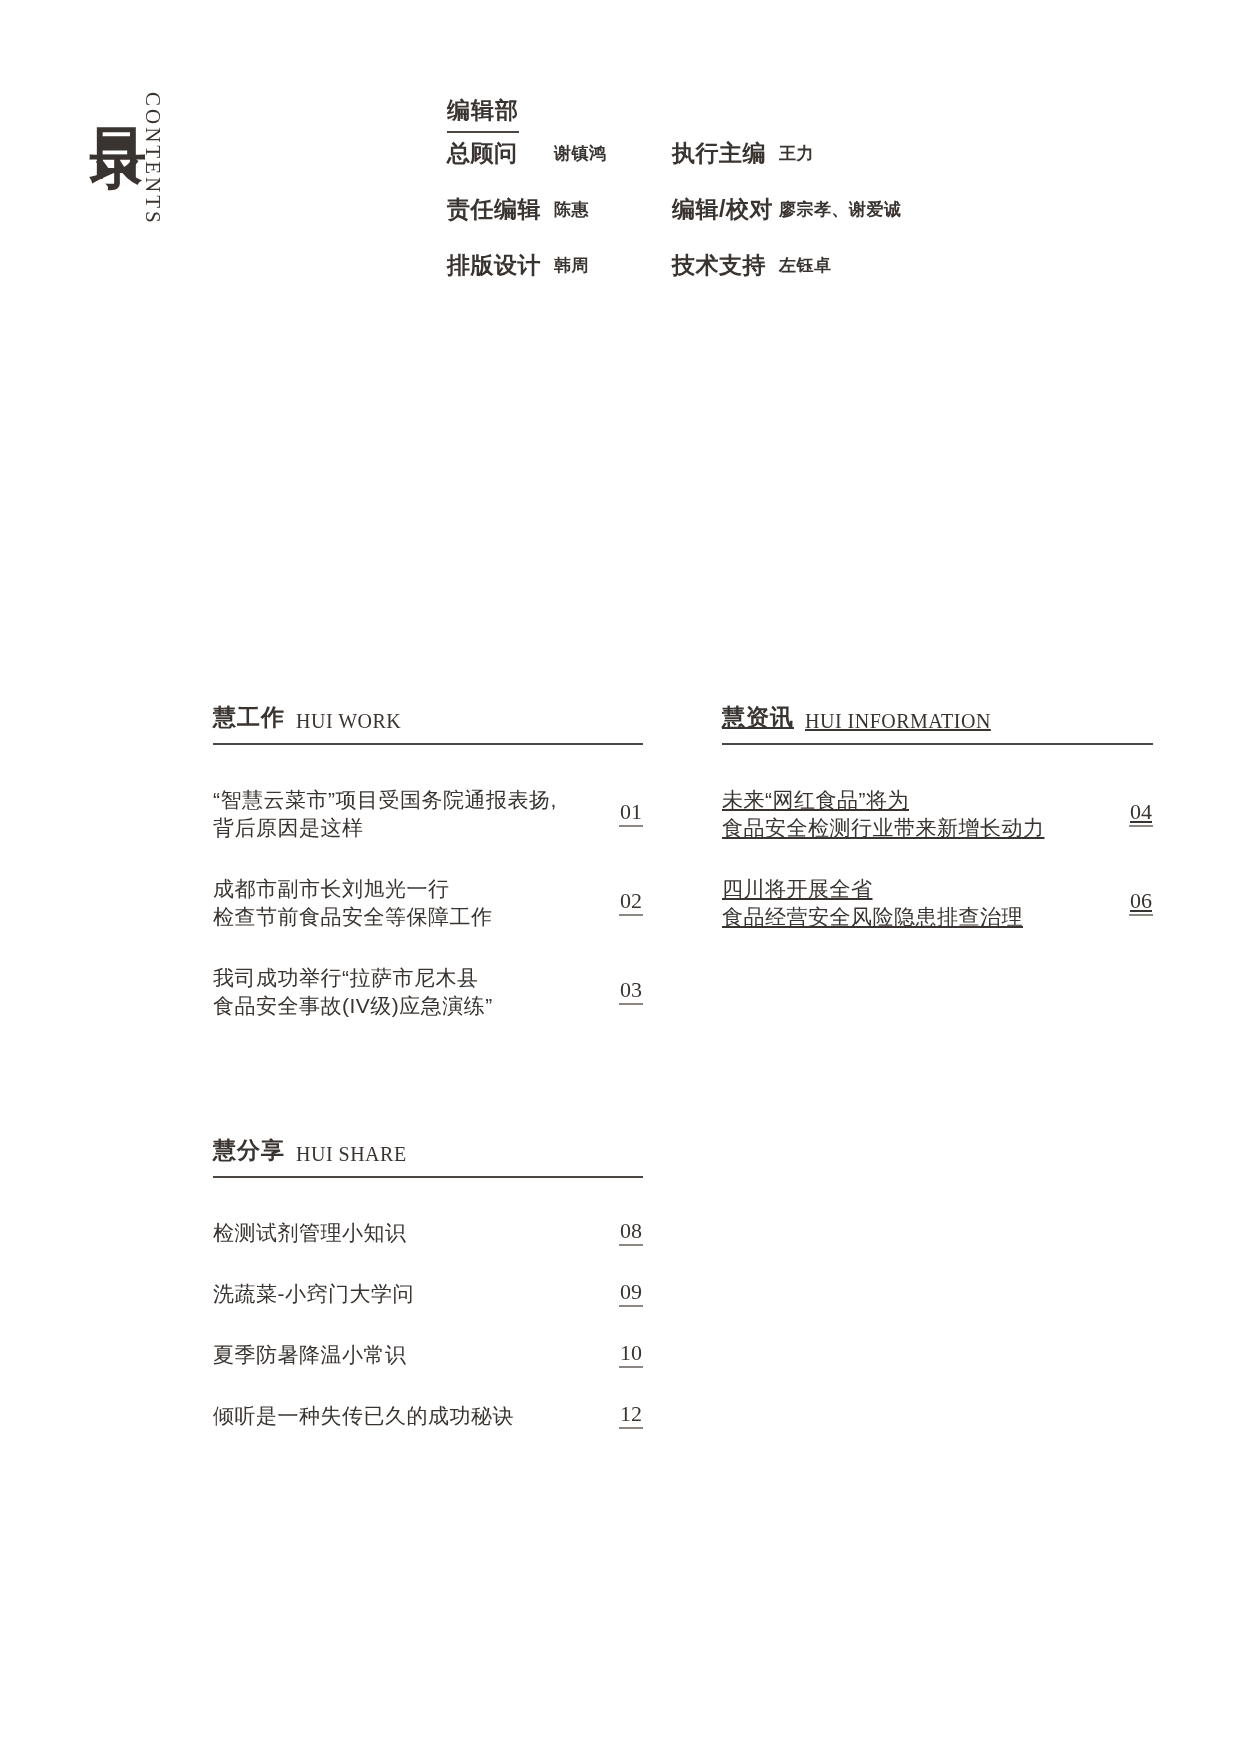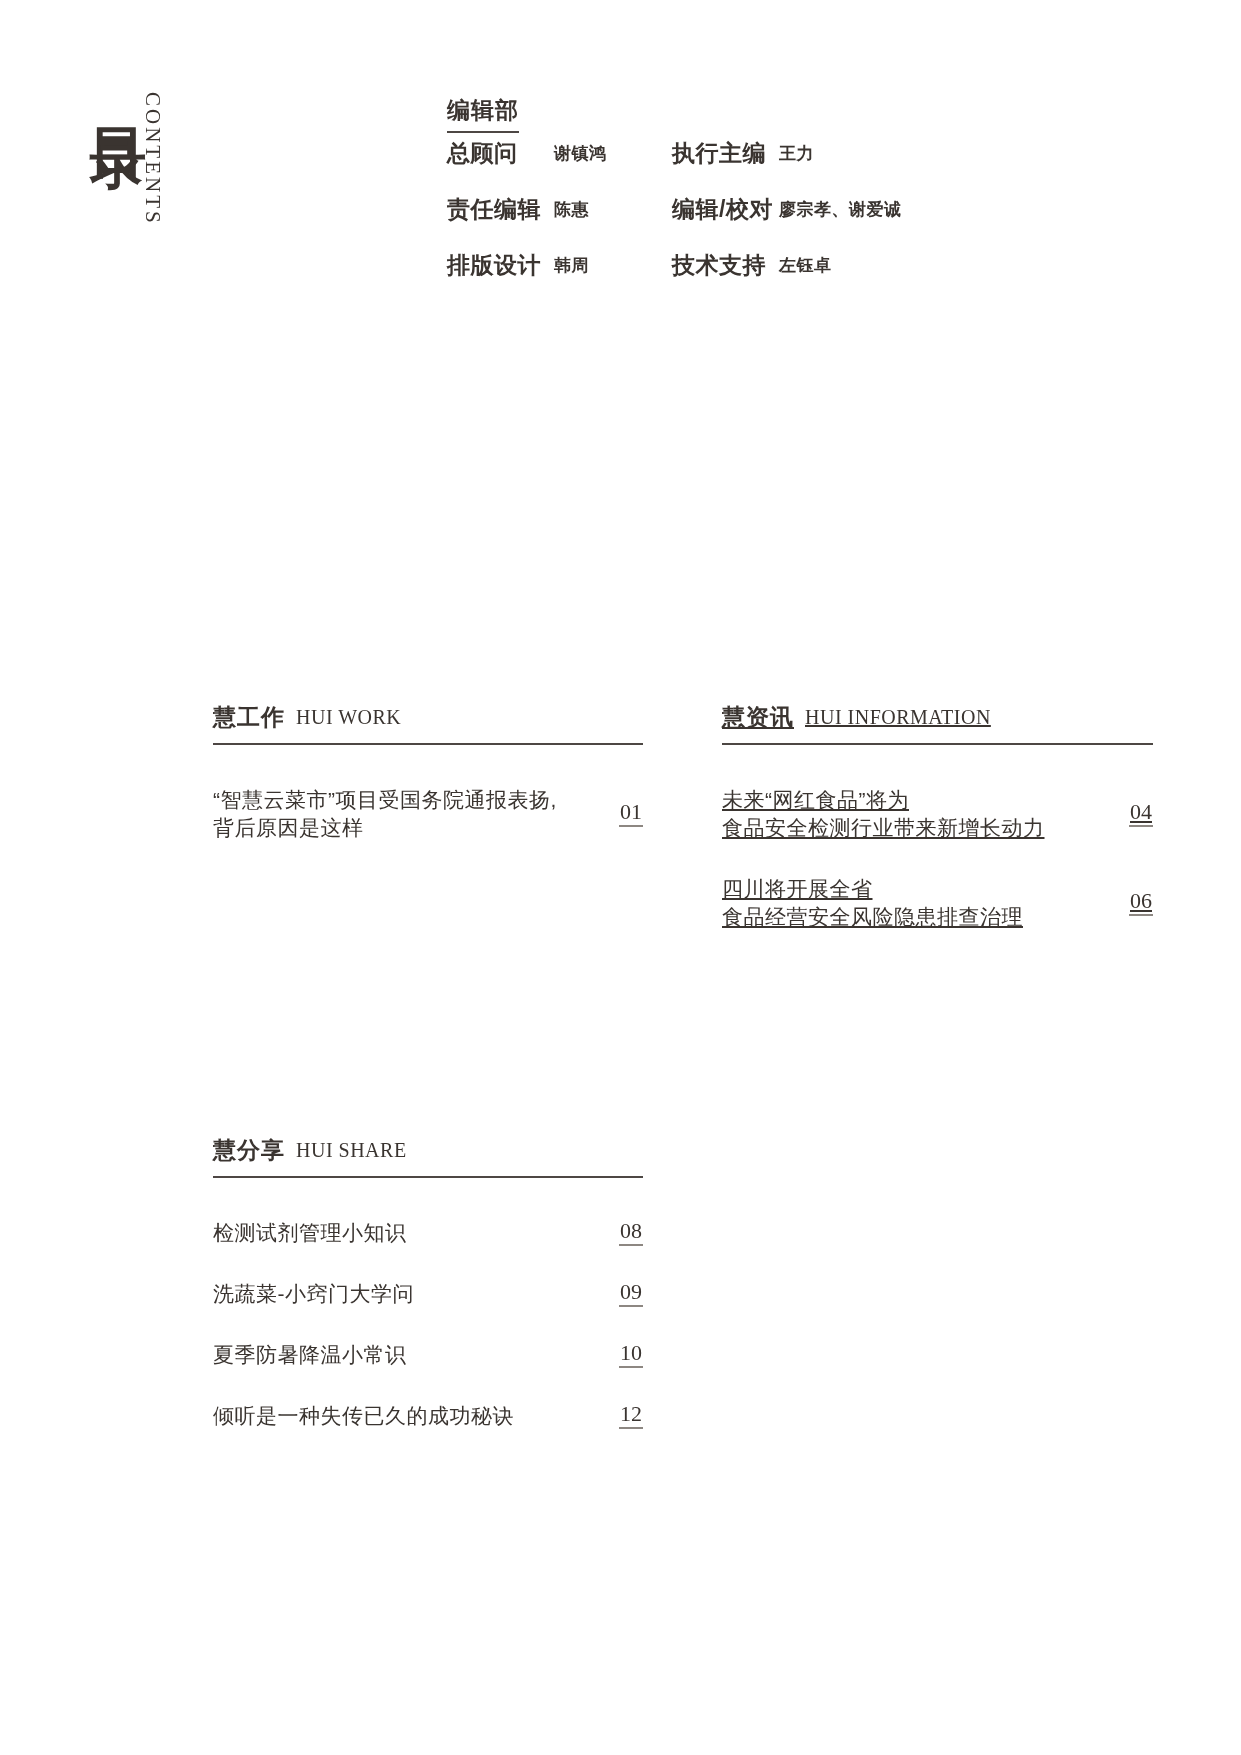--- a/index.html
+++ b/index.html
@@ -84,21 +84,21 @@
   }
 
   
   .section { position: absolute; width: 430px; }
   .sec-0 { left: 213px; top: 702px; }
   .sec-1 { left: 722px; top: 702px; width: 431px; text-decoration: underline; }
   .sec-2 { left: 213px; top: 1135px; }
 
   .sec-header {
     display: flex;
-    align-items: center;
+    align-items: flex-end;
     gap: 11px;
     padding-bottom: 10px;
     border-bottom: 2px solid var(--rule);
   }
   .sec-title-cn {
     font-family: "Liberation Serif", serif;
     font-size: 23px;
     font-weight: 700;
     letter-spacing: 1px;
     white-space: nowrap;
@@ -182,20 +182,34 @@
           <span class="sec-title-en">HUI WORK</span>
         </div>
         <div class="sec-items">
           <div class="toc-item">
             <div class="toc-title">
               <div class="toc-line">“智慧云菜市”项目受国务院通报表扬,</div>
               <div class="toc-line">背后原因是这样</div>
             </div>
             <span class="toc-page">01</span>
           </div>
+          <div class="toc-item">
+            <div class="toc-title">
+              <div class="toc-line">成都市副市长刘旭光一行</div>
+              <div class="toc-line">检查节前食品安全等保障工作</div>
+            </div>
+            <span class="toc-page">02</span>
+          </div>
+          <div class="toc-item">
+            <div class="toc-title">
+              <div class="toc-line">我司成功举行“拉萨市尼木县</div>
+              <div class="toc-line">食品安全事故(IV级)应急演练”</div>
+            </div>
+            <span class="toc-page">03</span>
+          </div>
         </div>
       </section>
       <section class="section sec-1">
         <div class="sec-header">
           <span class="sec-title-cn">慧资讯</span>
           <span class="sec-title-en">HUI INFORMATION</span>
         </div>
         <div class="sec-items">
           <div class="toc-item">
             <div class="toc-title">

